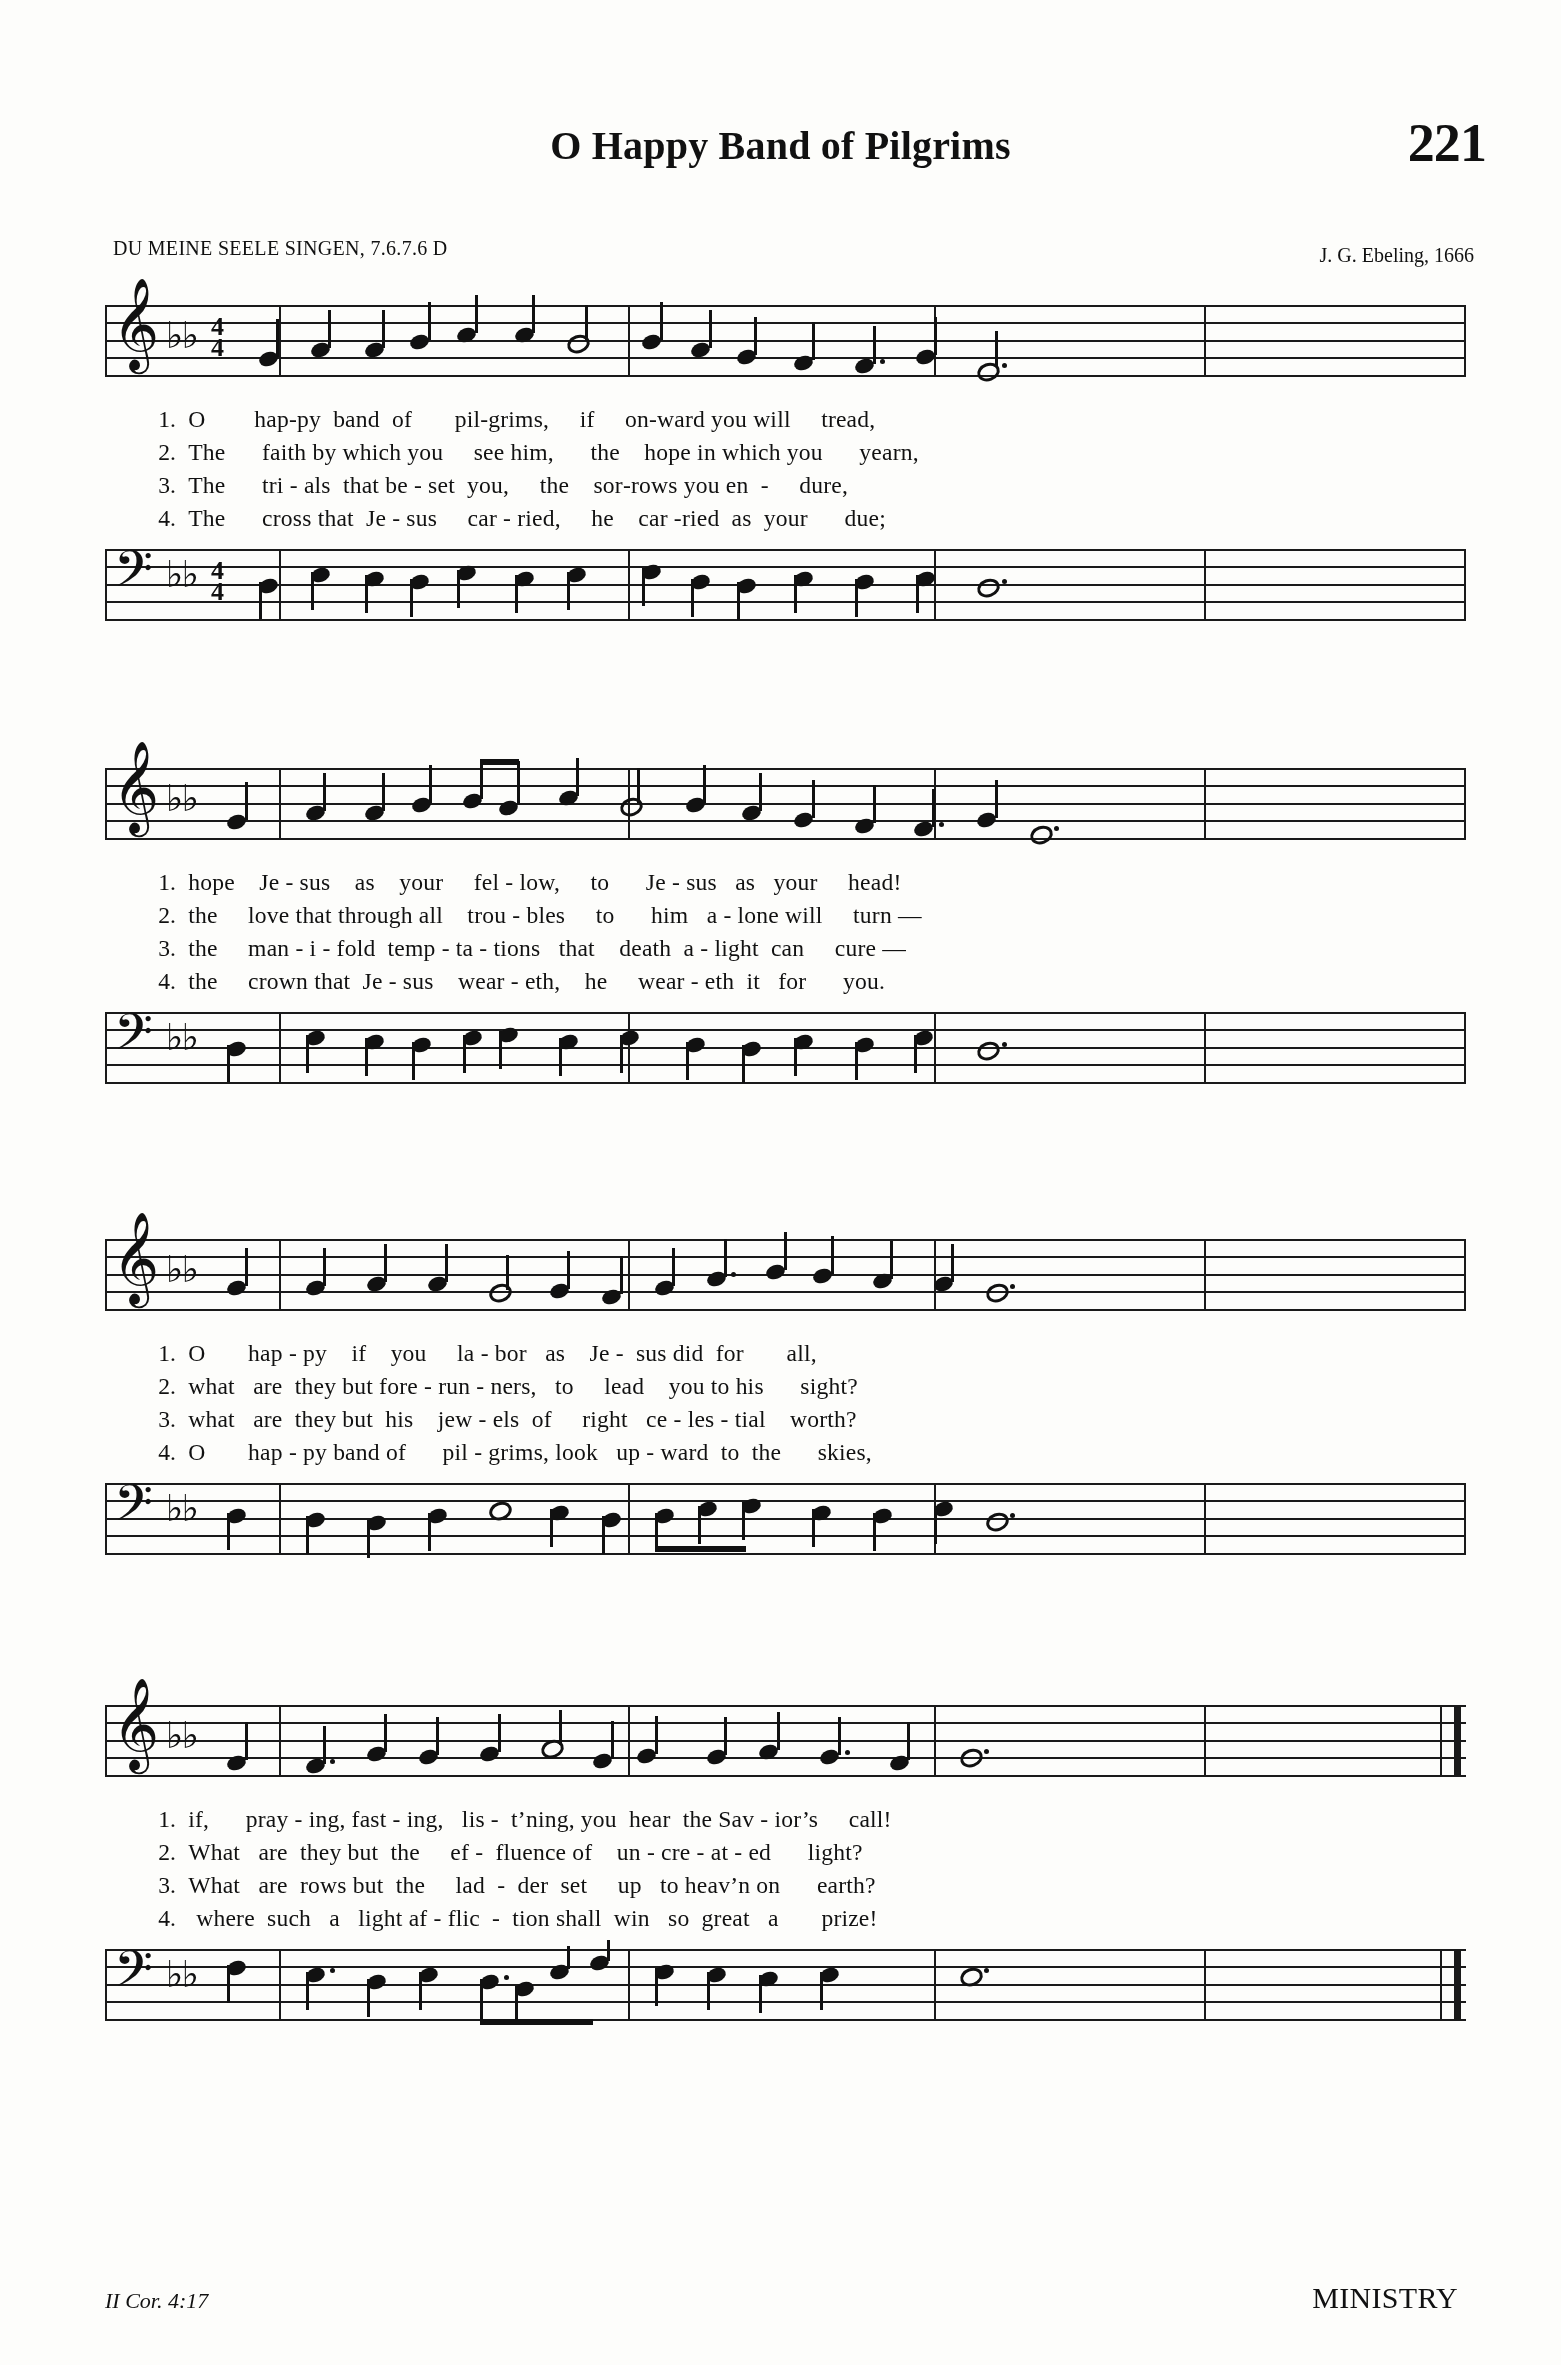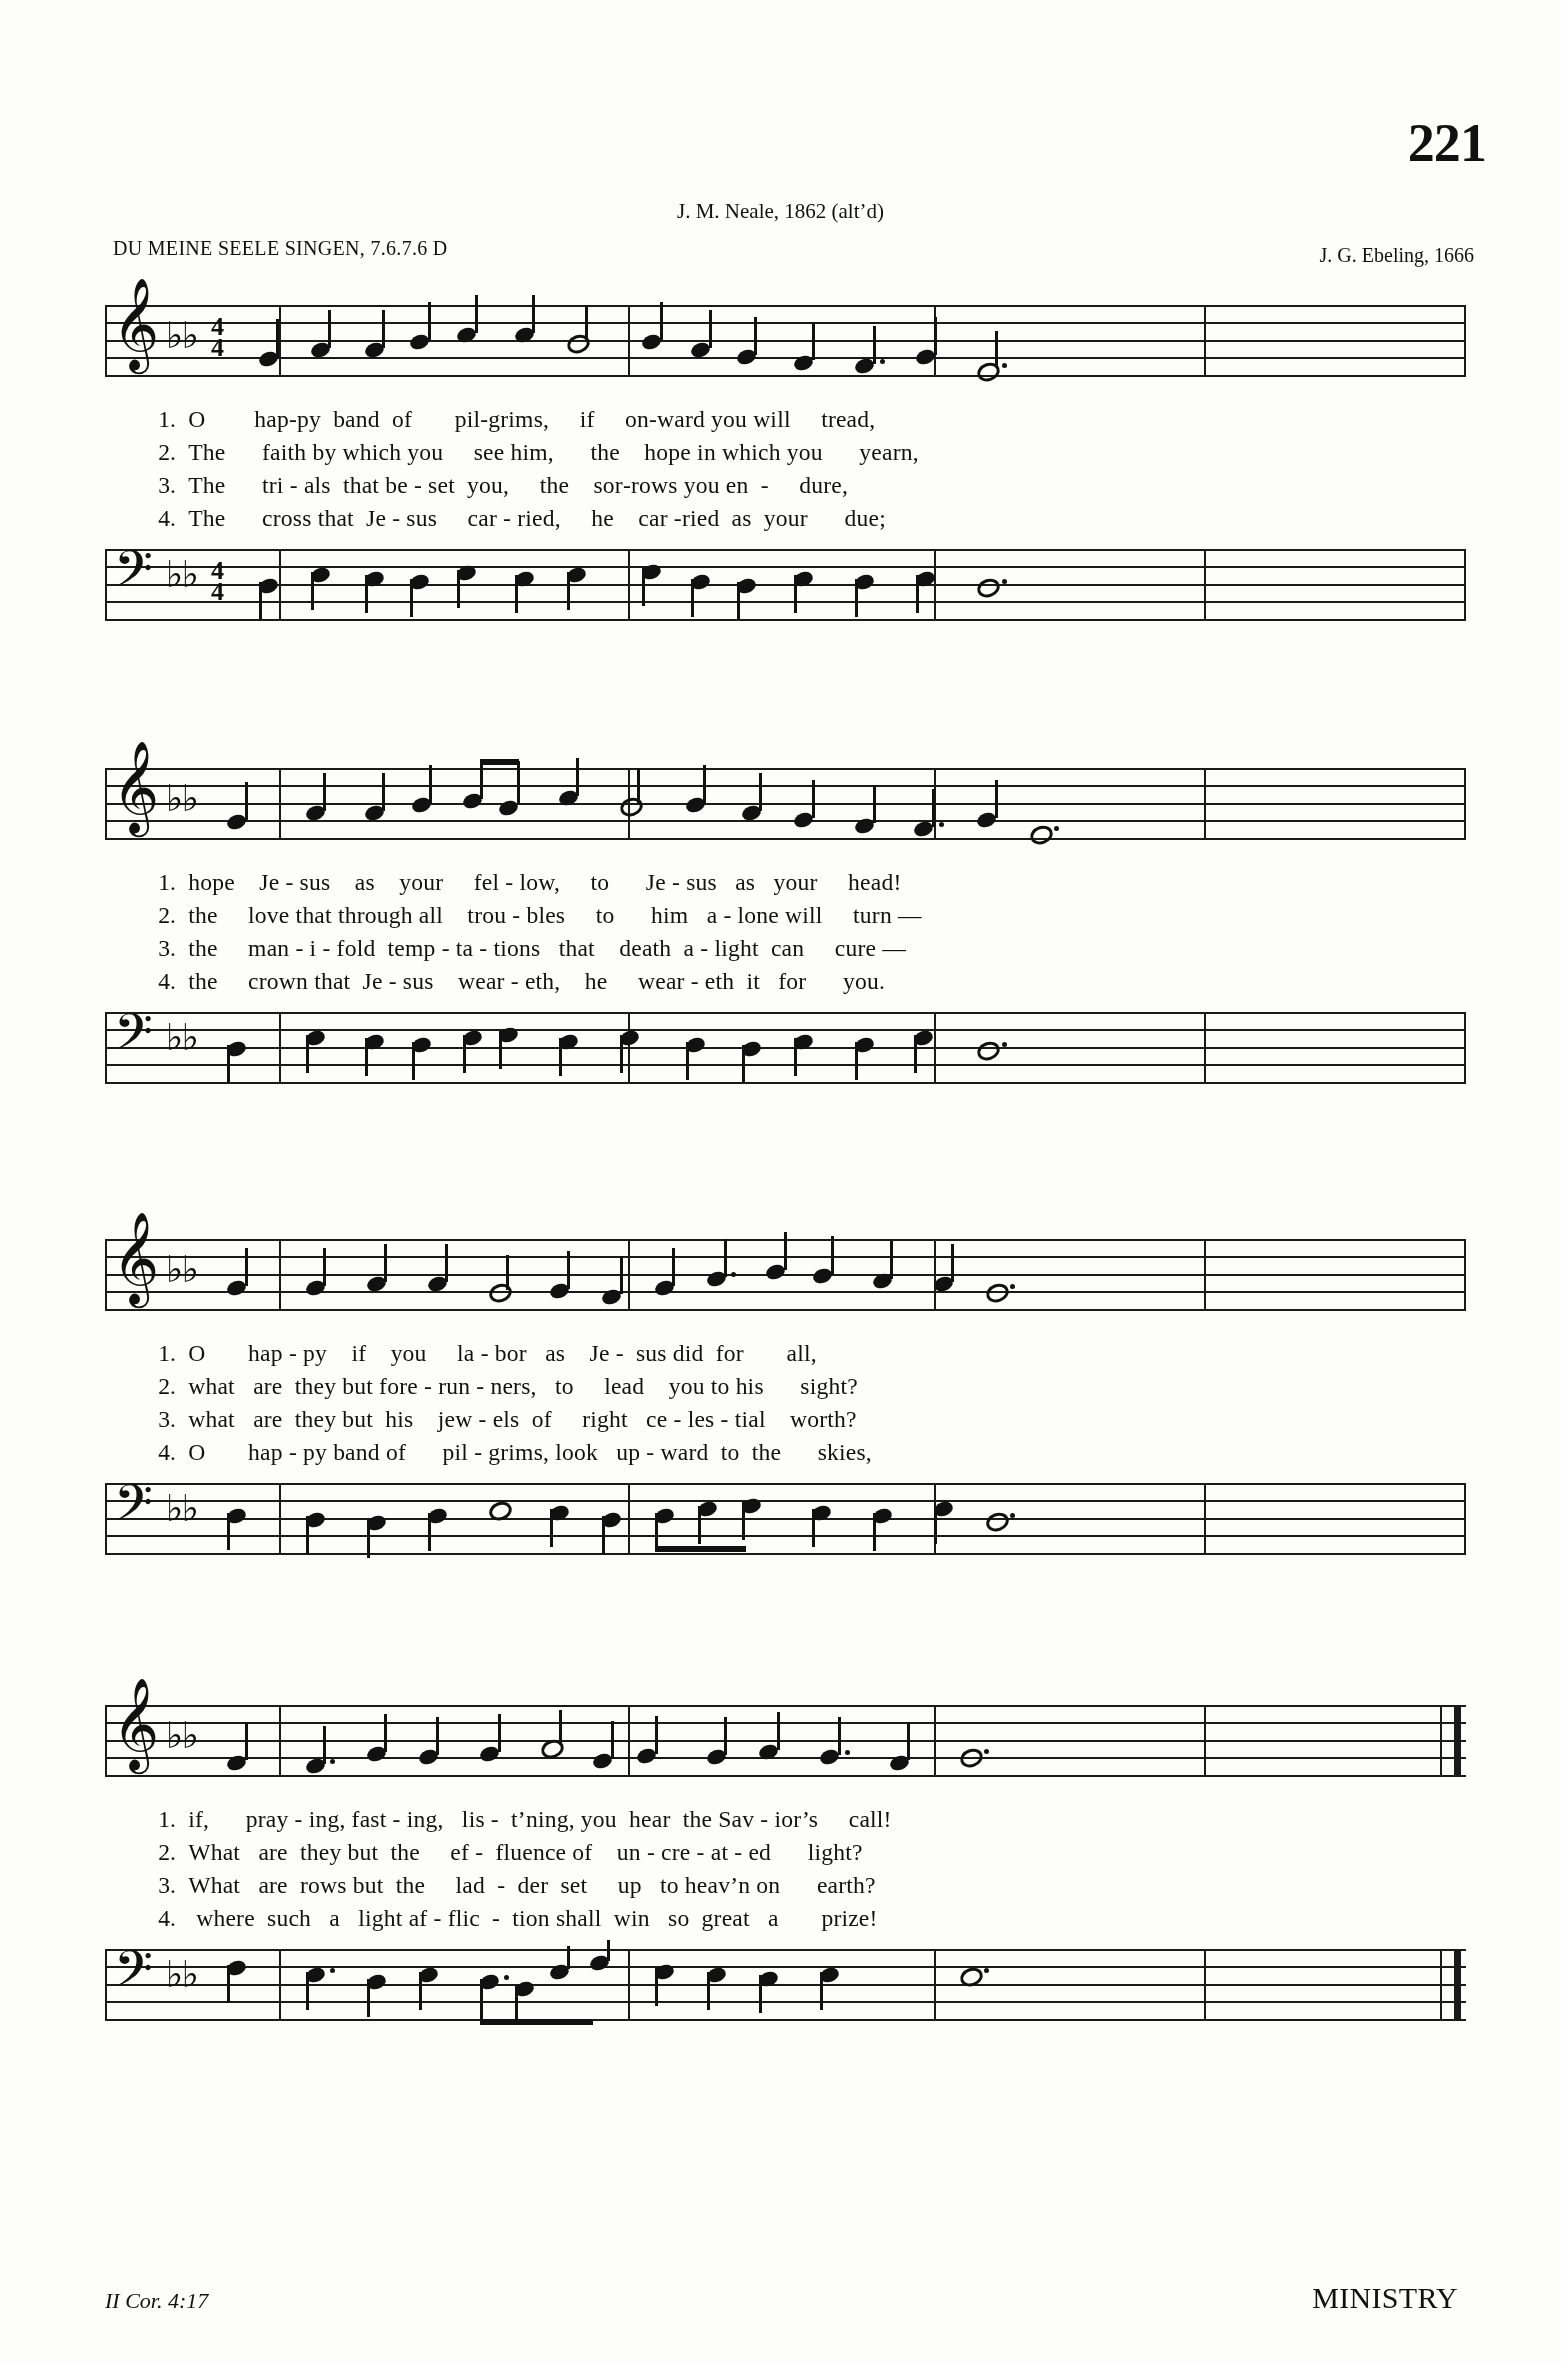--- a/index.html
+++ b/index.html
@@ -209,21 +209,21 @@
     letter-spacing: 0.2px;
   }
   .lyric-text.bold { font-weight: normal; margin-left: 8px; }
 </style>
 </head>
 <body>
 
 <div class="page">
 
   <div class="hymn-number">221</div>
-  <div class="author-line">J. M. Neale, 1862 (alt’d)</div>
+  <div class="hymn-title">O Happy Band of Pilgrims</div>
   <div class="tune-name">DU MEINE SEELE SINGEN, 7.6.7.6  D</div>
   <div class="composer">J. G. Ebeling, 1666</div>
 
   <div class="system" id="sys1" style="top: 305px;">
 
     <div class="staff" style="position:absolute; top:0;">
       <div class="line"></div>
         <div class="line"></div>
         <div class="line"></div>
         <div class="line"></div>

